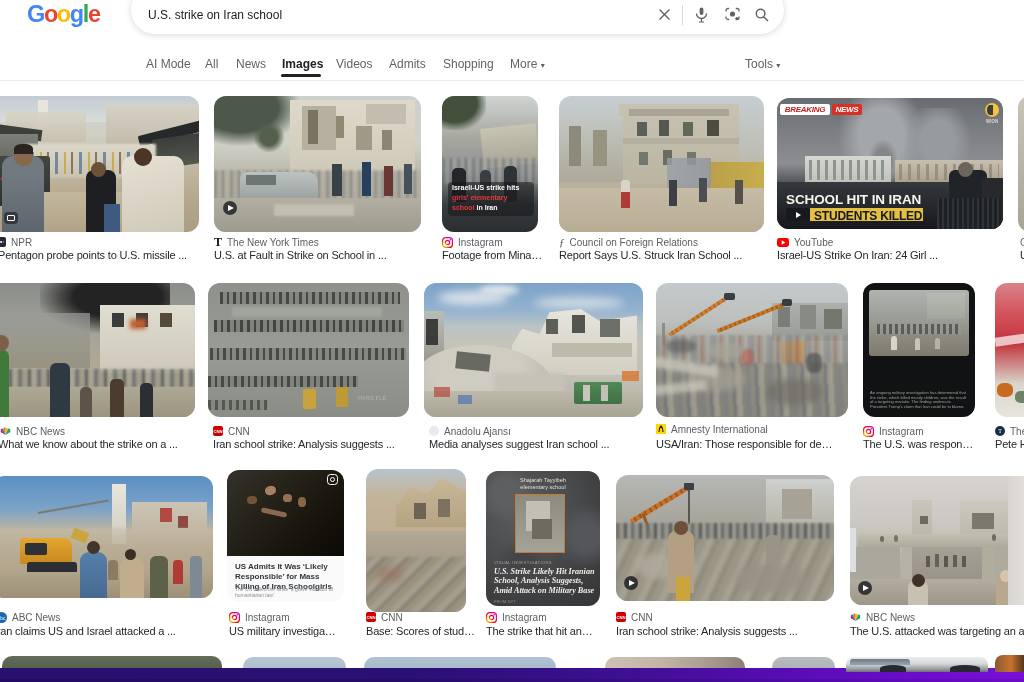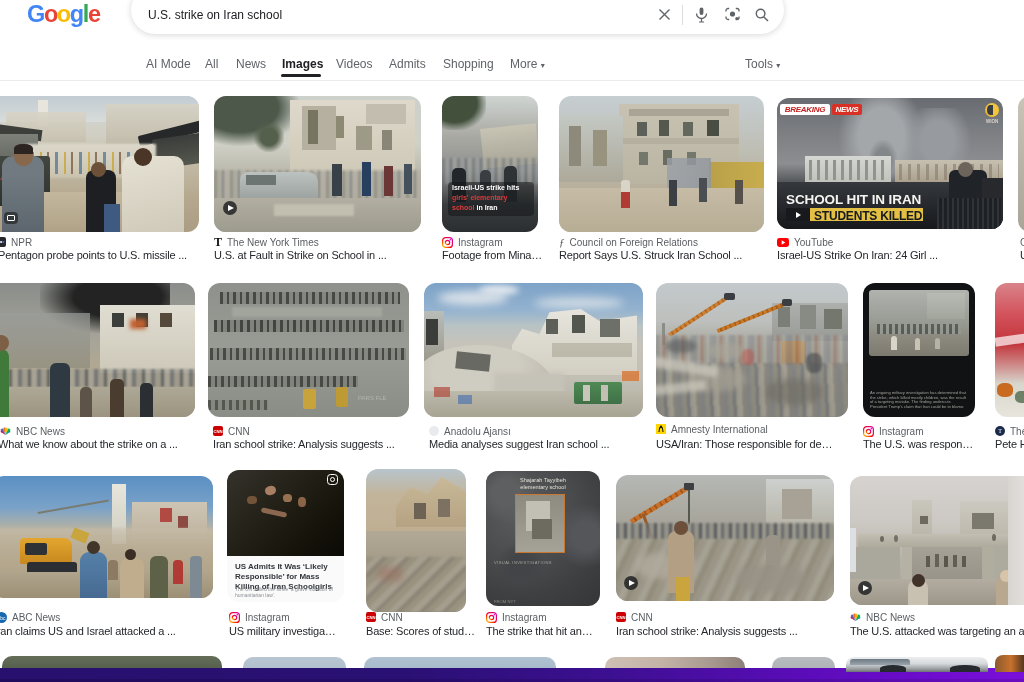--- a/index.html
+++ b/index.html
@@ -450,20 +450,21 @@
 radial-gradient(circle at 30% 30%,#5a5c5e 0%,#4a4c4e 40%,#3d3f41 70%,#333537 100%);">
 <div class="abs" style="left:-10px;top:-8px;width:60px;height:60px;background:radial-gradient(circle,#5d5f61 30%,rgba(93,95,97,0) 70%)"></div>
 <div class="abs" style="left:70px;top:30px;width:60px;height:70px;background:radial-gradient(circle,#54565a 30%,rgba(84,86,90,0) 70%)"></div>
 <div class="abs" style="left:10px;top:70px;width:50px;height:50px;background:radial-gradient(circle,#424447 30%,rgba(66,68,71,0) 70%)"></div>
 <div class="abs" style="left:14px;top:6px;width:86px;font-size:5.6px;line-height:6.8px;color:#e2dfd6;text-align:center">Shajarah Tayyibeh<br>elementary school</div>
 <div class="abs" style="left:29px;top:23px;width:50px;height:59px;border:1.5px solid #c87830;background:linear-gradient(180deg,#8d8a80,#a5a298)">
 <div class="abs" style="left:10px;top:6px;width:24px;height:30px;background:#c2bfb5"></div>
 <div class="abs" style="left:16px;top:24px;width:20px;height:20px;background:#6d6a60"></div>
 </div>
 <div class="abs" style="left:8px;top:89px;font-size:4.1px;color:#a5a29a;letter-spacing:.4px">VISUAL INVESTIGATIONS</div>
+<div class="abs" style="left:8px;top:96px;width:104px;font-family:'Liberation Serif',serif;font-style:italic;font-weight:bold;font-size:8.2px;line-height:9.4px;color:#f2efe6">U.S. Strike Likely Hit Iranian School, Analysis Suggests, Amid Attack on Military Base</div>
 <div class="abs" style="left:8px;top:128px;font-size:4.2px;color:#8d8a82">FROM NYT</div>
 </div>
 <div class="src" style="left:486px;top:611px;width:114px">
       <svg class="fav" width="11" height="11" viewBox="0 0 11 11">
         <rect x="0.6" y="0.6" width="9.8" height="9.8" rx="3" fill="none" stroke="url(#ig1)" stroke-width="1.2"></rect>
         <circle cx="5.5" cy="5.5" r="2.2" fill="none" stroke="url(#ig1)" stroke-width="1.2"></circle>
         <circle cx="8.3" cy="2.8" r="0.8" fill="#D800B9"></circle>
       </svg>
       <span>Instagram</span>
     </div>

